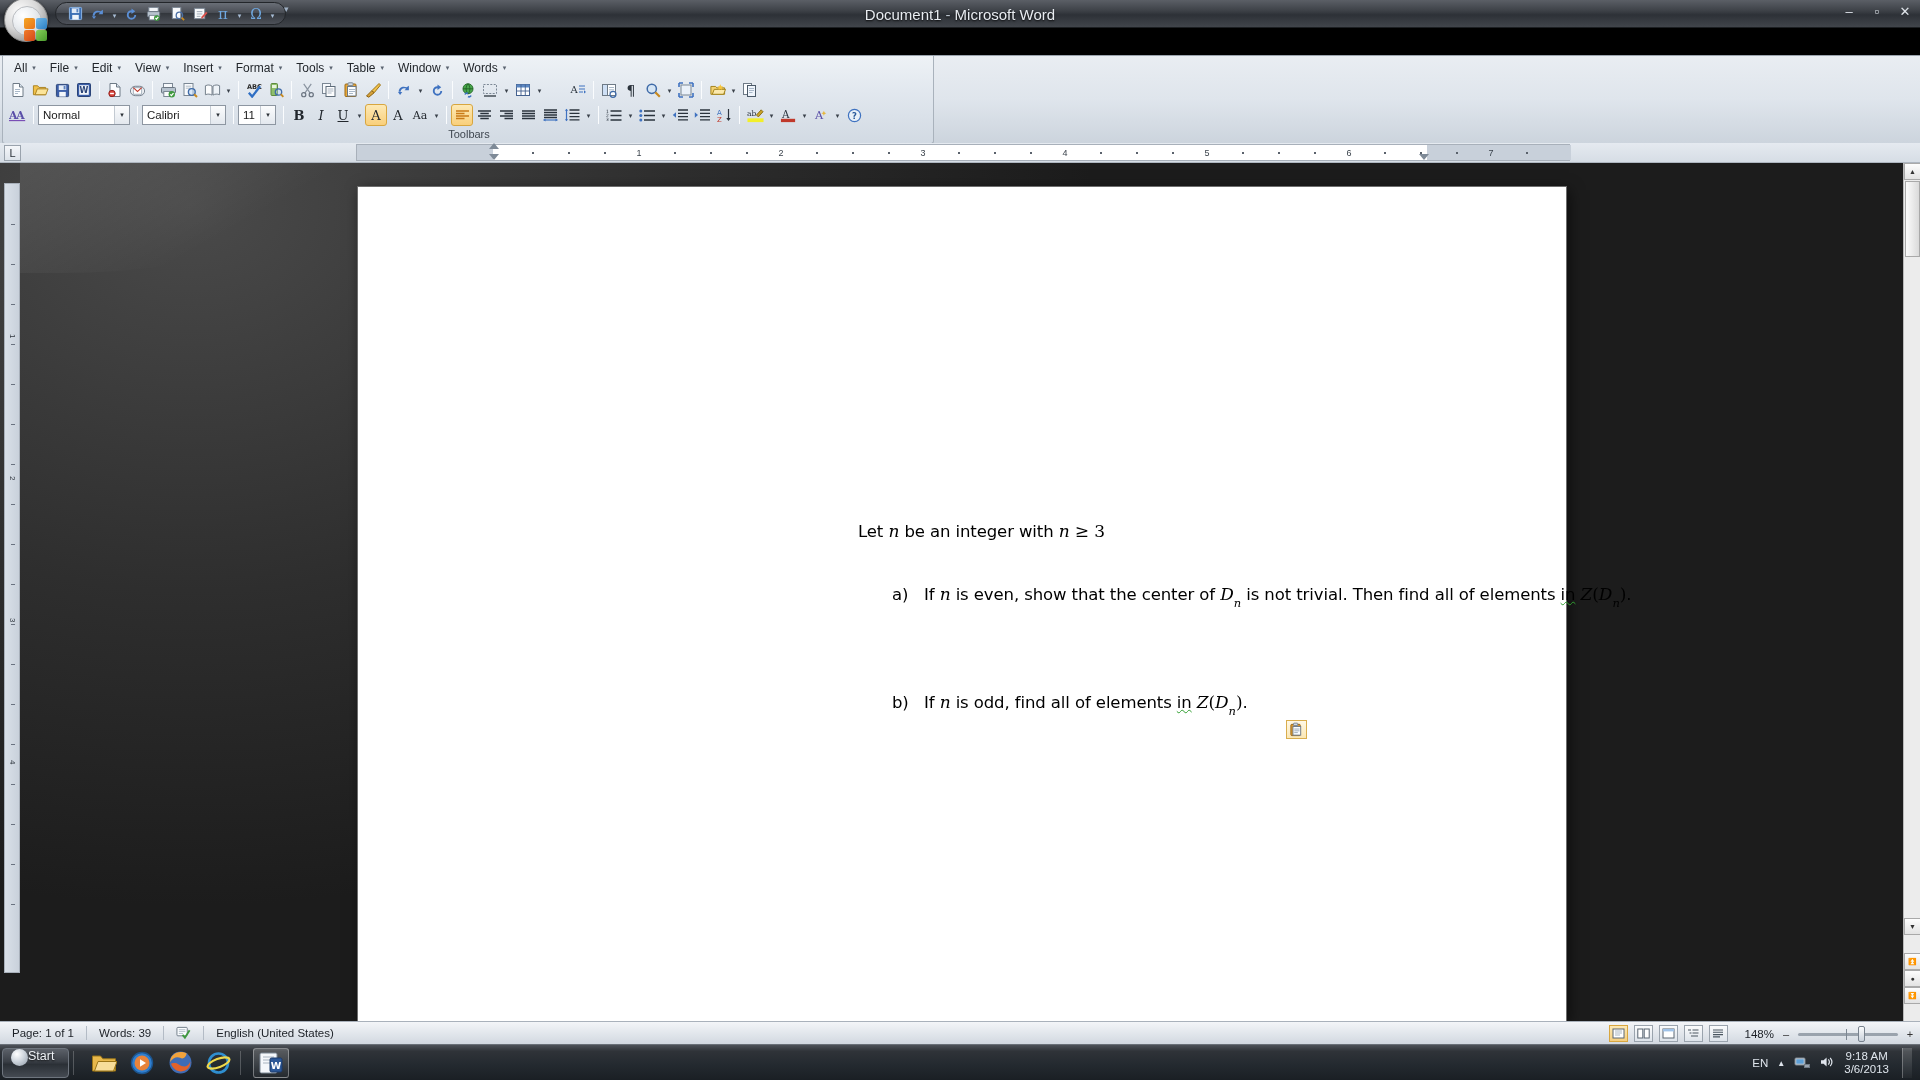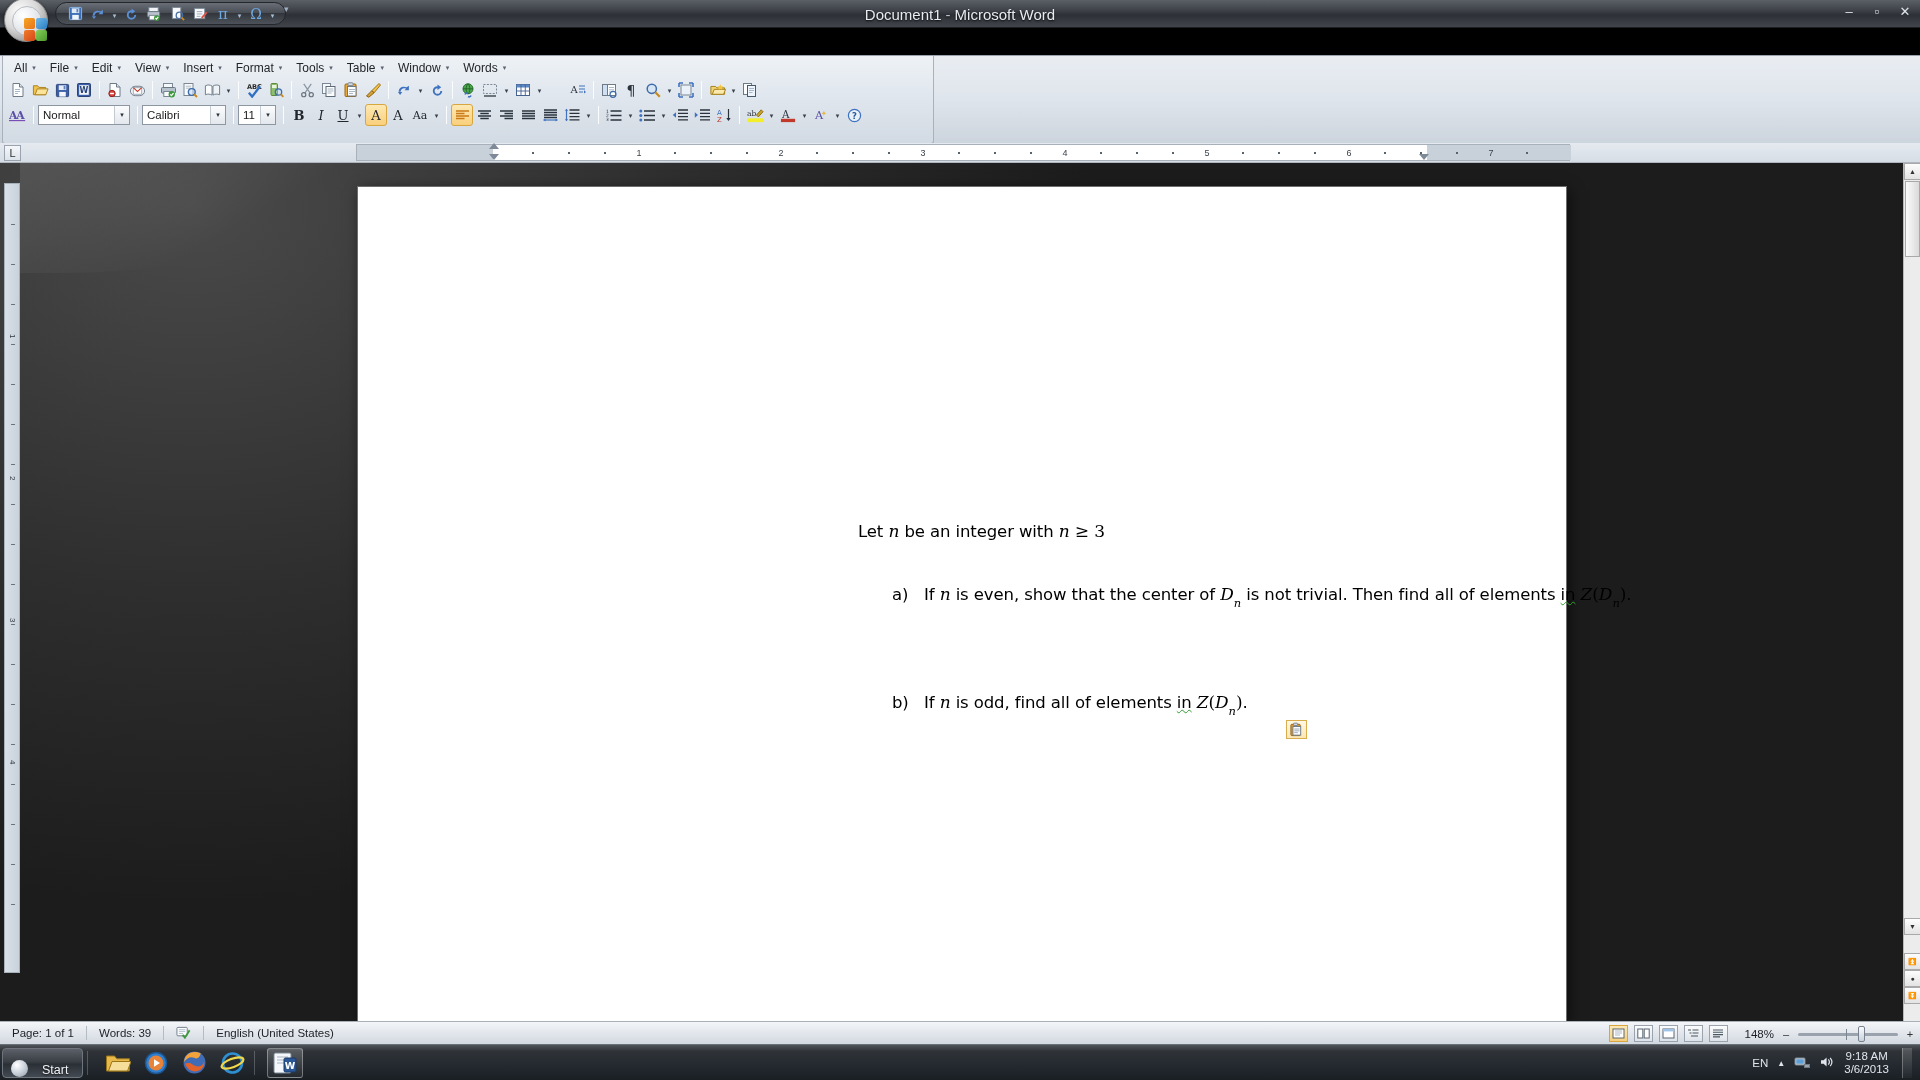--- a/index.html
+++ b/index.html
@@ -241,21 +241,21 @@
 
   
   .taskbar {
     position: absolute; left: 0; top: 1044px; width: 1920px; height: 36px;
     background: linear-gradient(to bottom, #4e5259 0%, #2f3338 18%, #242a30 55%, #1a1f24 100%);
     border-top: 1px solid #6a7078;
     display: flex; align-items: center;
   }
   .startbtn {
     margin-left: 2px; height: 30px; padding: 0 14px 0 8px;
-    display: flex; align-items: flex-end; gap: 14px;
+    display: flex; align-items: flex-start; gap: 0;
     background: linear-gradient(to bottom, #5c6169 0%, #3a3f46 45%, #2b3036 55%, #444a52 100%);
     border: 1px solid #6e757e; border-radius: 4px;
     color: #eef2f6; font-size: 12.5px; text-shadow: 0 1px 2px rgba(0,0,0,.8); cursor: default;
   }
   .startorb {
     width: 17px; height: 17px; border-radius: 50%;
     background: radial-gradient(circle at 35% 30%, #ffffff, #cfd6de 45%, #8d98a4 100%);
     position: relative;
   }
   .qlaunch { display: flex; align-items: center; gap: 2px; margin-left: 8px; }
@@ -760,20 +760,21 @@
         </div>
         <div class="tcaret">▾</div>
         <div class="tbtn">
           <svg width="15" height="15" viewBox="0 0 16 16">
               <circle cx="8" cy="8" r="6.5" fill="#e8f0f8" stroke="#3f72c0" stroke-width="1.3"></circle>
               <text x="8" y="12" font-size="9" font-family="DejaVu Sans" font-weight="bold" fill="#2a5a9a" text-anchor="middle">?</text>
             </svg>
         </div>
       </div>
 
+      <div class="toolbars-label">Toolbars</div>
     </div>
   </div>
 
   <div class="ruler-row">
     <div class="tabsel">
       <span>L</span>
     </div>
     <div class="hruler">
       <div class="rmarg" style="left:0; width:136px;"></div>
       <div class="rmarg" style="left:1070px; width:144px;"></div>

